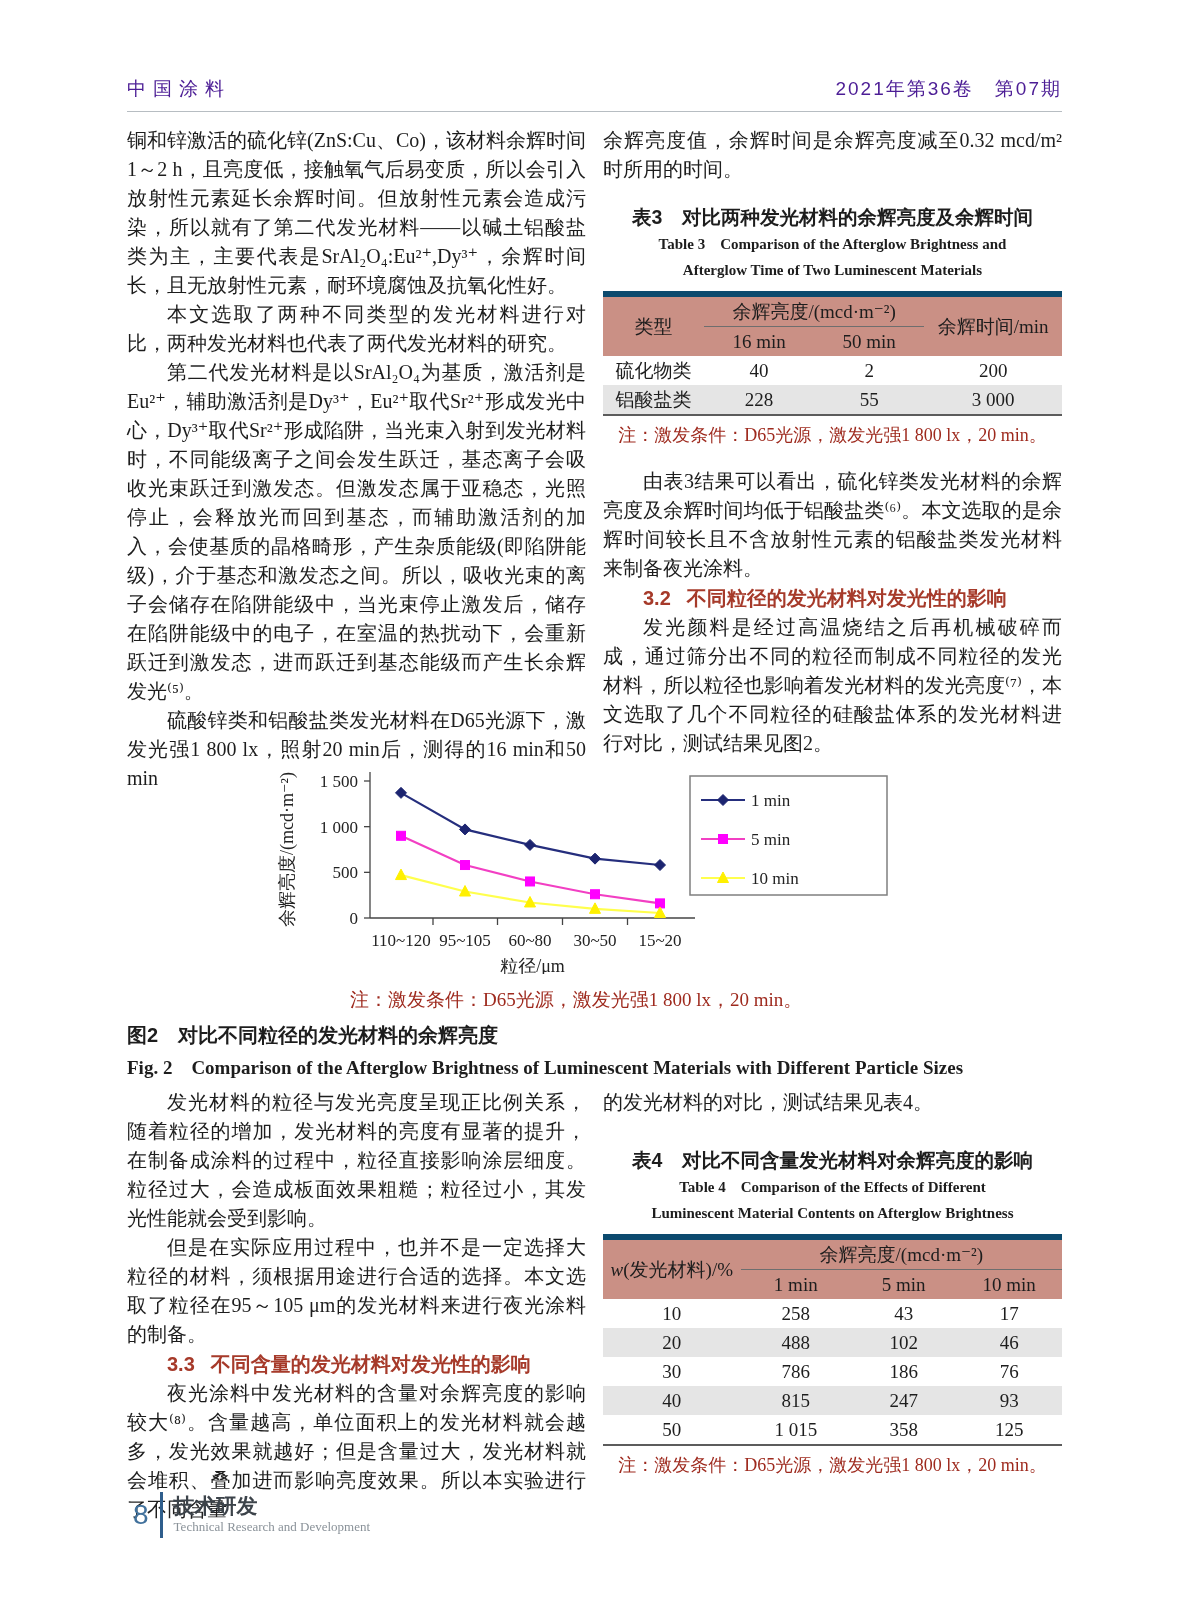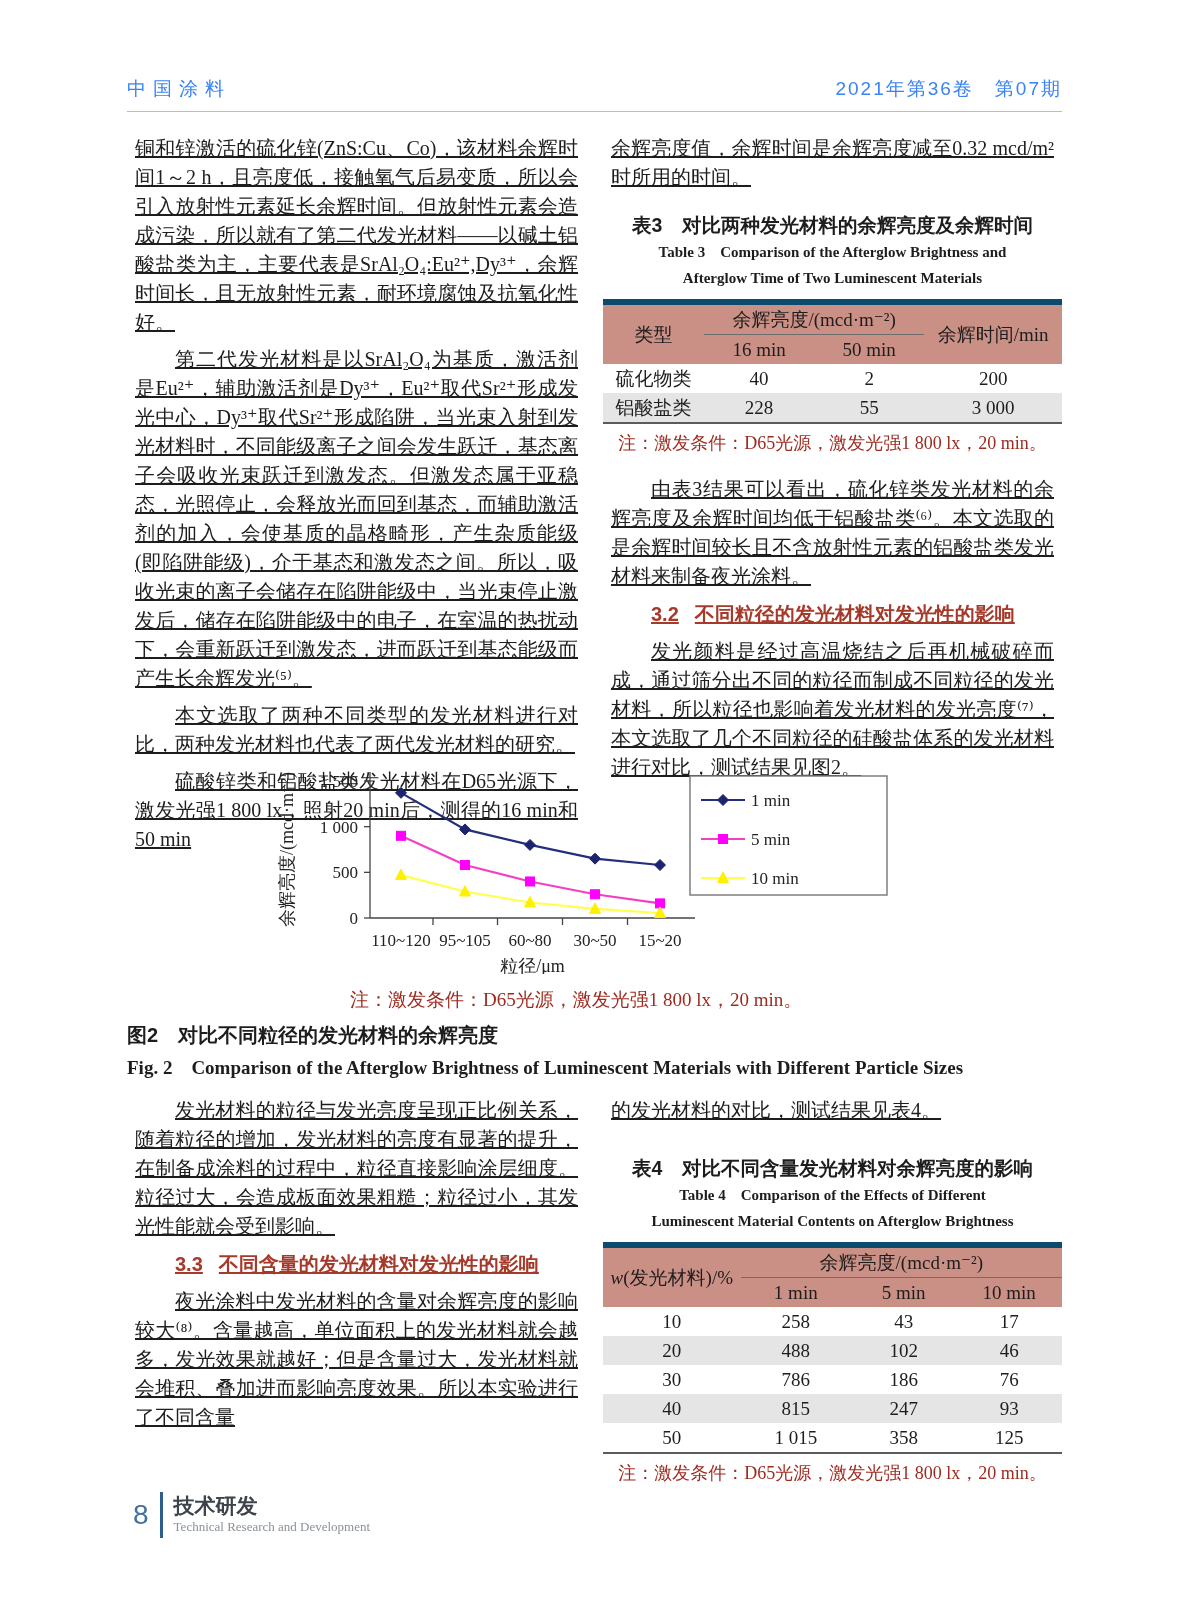--- a/index.html
+++ b/index.html
@@ -6,30 +6,30 @@
   .page {
     position:relative; width:1187px; height:1600px; background:#ffffff;
     font-family:"Liberation Serif","DejaVu Serif",serif; color:#1d1d1d;
     overflow:hidden;
   }
   
   .page-header {
     position:absolute; left:127px; top:76px; width:935px;
     border-bottom:1px solid #b7bdc2; padding-bottom:9px;
     font-family:"Liberation Sans","DejaVu Sans",sans-serif;
-    color:#3b82f6; font-size:19px;
+    color:#4c1d95; font-size:19px;
   }
   .journal-name { letter-spacing:7px; }
   .issue-info { float:right; letter-spacing:2px; }
   
   .col {
     position:absolute; width:459px; text-align:justify;
     font-size:20px; line-height:29px;
   }
-  .col p { margin:8px; text-indent:2em;text-decoration:underline; }
+  .col p { margin:0; text-indent:2em; }
   .col p.noindent { text-indent:0; }
   .col-left { left:127px; }
   .col-right { left:603px; }
   .top { top:126px; }
   .bottom { top:1088px; }
   
   .section-heading {
     text-indent:0; color:#a63a2a; font-weight:bold;
     font-family:"Liberation Sans","DejaVu Sans",sans-serif;
     font-size:20px; line-height:30px; margin:2px 0; text-align:left;
@@ -94,22 +94,22 @@
 
 <div class="page">
 
   <div class="page-header">
     <span class="journal-name">中国涂料</span>
     <span class="issue-info">2021年第36卷　第07期</span>
   </div>
 
   <div class="col col-left top">
     <p class="noindent">铜和锌激活的硫化锌(ZnS:Cu、Co)，该材料余辉时间1～2 h，且亮度低，接触氧气后易变质，所以会引入放射性元素延长余辉时间。但放射性元素会造成污染，所以就有了第二代发光材料——以碱土铝酸盐类为主，主要代表是SrAl₂O₄:Eu²⁺,Dy³⁺，余辉时间长，且无放射性元素，耐环境腐蚀及抗氧化性好。</p>
+    <p>本文选取了两种不同类型的发光材料进行对比，两种发光材料也代表了两代发光材料的研究。</p>
     <p>第二代发光材料是以SrAl₂O₄为基质，激活剂是Eu²⁺，辅助激活剂是Dy³⁺，Eu²⁺取代Sr²⁺形成发光中心，Dy³⁺取代Sr²⁺形成陷阱，当光束入射到发光材料时，不同能级离子之间会发生跃迁，基态离子会吸收光束跃迁到激发态。但激发态属于亚稳态，光照停止，会释放光而回到基态，而辅助激活剂的加入，会使基质的晶格畸形，产生杂质能级(即陷阱能级)，介于基态和激发态之间。所以，吸收光束的离子会储存在陷阱能级中，当光束停止激发后，储存在陷阱能级中的电子，在室温的热扰动下，会重新跃迁到激发态，进而跃迁到基态能级而产生长余辉发光⁽⁵⁾。</p>
-    <p>本文选取了两种不同类型的发光材料进行对比，两种发光材料也代表了两代发光材料的研究。</p>
     <p>硫酸锌类和铝酸盐类发光材料在D65光源下，激发光强1 800 lx，照射20 min后，测得的16 min和50 min</p>
   </div>
 
   <div class="col col-right top">
     <p class="noindent">余辉亮度值，余辉时间是余辉亮度减至0.32 mcd/m²时所用的时间。</p>
 
     <div class="tbl-block">
       <div class="tbl-title-cn">表3　对比两种发光材料的余辉亮度及余辉时间</div>
       <div class="tbl-title-en">Table 3　Comparison of the Afterglow Brightness and</div>
       <div class="tbl-title-en">Afterglow Time of Two Luminescent Materials</div>
@@ -204,20 +204,21 @@
           <text x="474" y="134" class="tick">10 min</text>
         </svg>
     </div>
     <div class="fig-note">注：激发条件：D65光源，激发光强1 800 lx，20 min。</div>
     <div class="fig-caption-cn">图2　对比不同粒径的发光材料的余辉亮度</div>
     <div class="fig-caption-en">Fig. 2　Comparison of the Afterglow Brightness of Luminescent Materials with Different Particle Sizes</div>
   </div>
 
   <div class="col col-left bottom">
     <p>发光材料的粒径与发光亮度呈现正比例关系，随着粒径的增加，发光材料的亮度有显著的提升，在制备成涂料的过程中，粒径直接影响涂层细度。粒径过大，会造成板面效果粗糙；粒径过小，其发光性能就会受到影响。</p>
+    <p>但是在实际应用过程中，也并不是一定选择大粒径的材料，须根据用途进行合适的选择。本文选取了粒径在95～105 μm的发光材料来进行夜光涂料的制备。</p>
     <p class="section-heading">
       <span class="h-num">3.3</span><span>不同含量的发光材料对发光性的影响</span>
     </p>
     <p>夜光涂料中发光材料的含量对余辉亮度的影响较大⁽⁸⁾。含量越高，单位面积上的发光材料就会越多，发光效果就越好；但是含量过大，发光材料就会堆积、叠加进而影响亮度效果。所以本实验进行了不同含量</p>
   </div>
 
   <div class="col col-right bottom">
     <p class="noindent">的发光材料的对比，测试结果见表4。</p>
 
     <div class="tbl-block" style="margin-top:30px">

